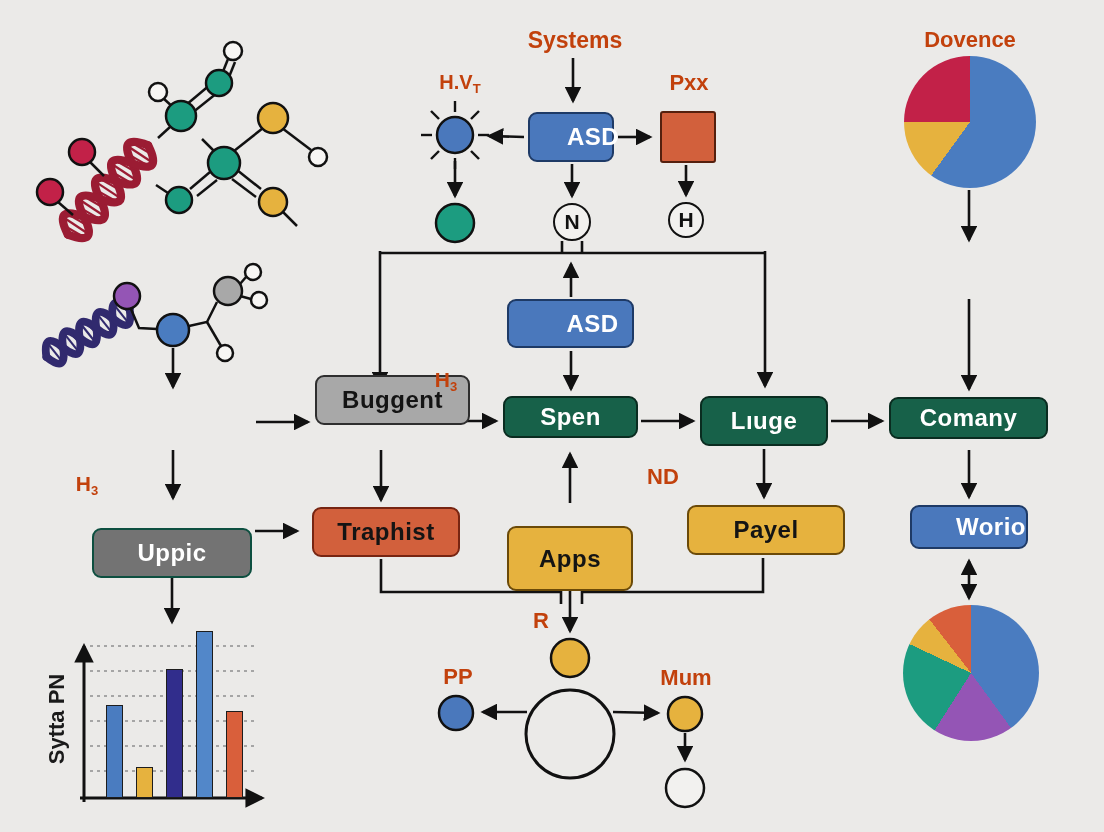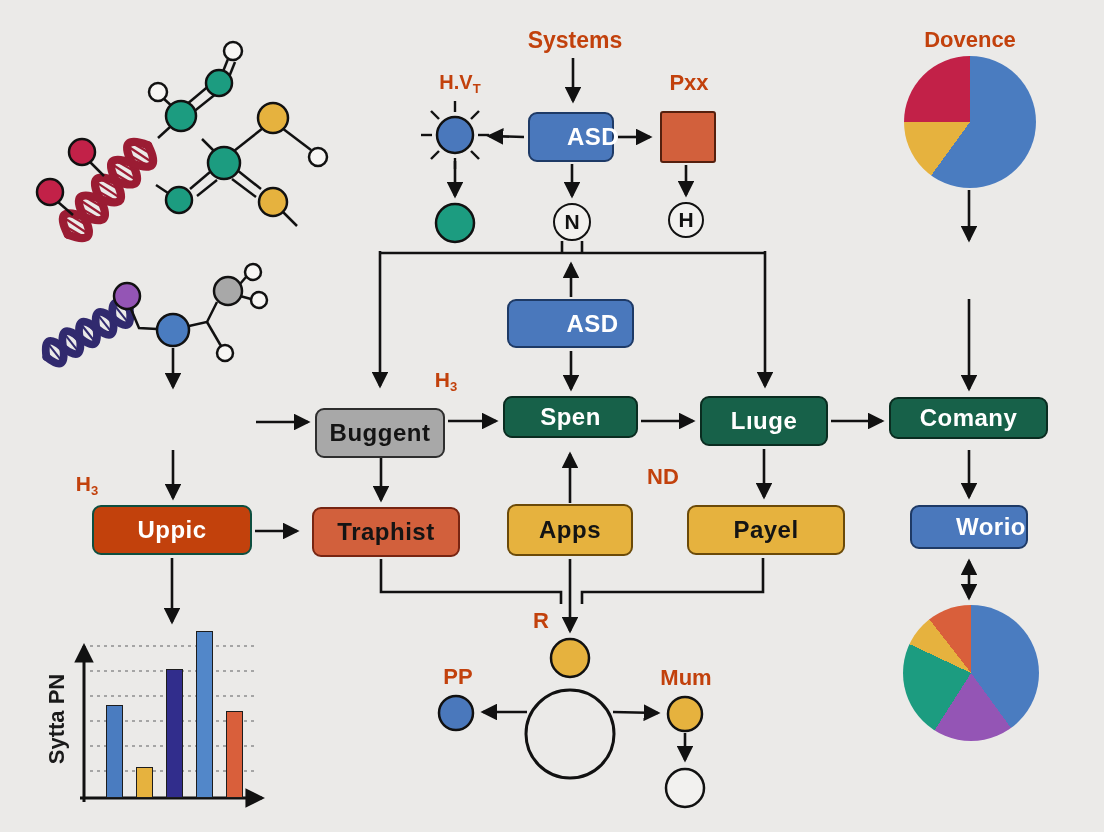--- a/index.html
+++ b/index.html
@@ -4,21 +4,21 @@
 <style>
   html,body{margin:0;padding:0;}
   body{font-family:"Liberation Sans",sans-serif;}
   #stage{position:relative;width:1104px;height:832px;background:#ebeae8;overflow:hidden;}
   svg.layer{position:absolute;left:0;top:0;pointer-events:none;}
   .box{position:absolute;display:flex;align-items:center;justify-content:center;
        font-weight:bold;font-size:24px;border-radius:9px;box-sizing:border-box;
        border:2px solid #22304d;color:#fff;letter-spacing:.5px;}
   .blue{background:#4a78bc;border-color:#1e3a66;padding-left:44px;}
   .green{background:#176149;border-color:#0a2c20;}
-  .teal{background:#c2410c;border-color:#0d4f40;}
+  .teal{background:#737373;border-color:#0d4f40;margin-top:23px;}
   .gray{background:#a8a8a8;border-color:#2e2e2e;color:#141414;}
   .orangebox{background:#d2603c;border-color:#772512;color:#141414;}
   .yellowbox{background:#e6b23e;border-color:#6b4a08;color:#141414;}
   .square{position:absolute;box-sizing:border-box;background:#d2603c;border:2px solid #55200e;border-radius:3px;}
   .lbl{position:absolute;font-weight:bold;color:#c2410c;text-align:center;}
   .node{position:absolute;border-radius:50%;background:#f2f1ef;border:2.5px solid #111;
         box-sizing:border-box;display:flex;align-items:center;justify-content:center;
         font-weight:bold;font-size:21px;color:#111;}
   .pie{position:absolute;border-radius:50%;}
   .vlabel{position:absolute;left:57px;top:719px;transform:translate(-50%,-50%) rotate(-90deg);
@@ -198,27 +198,27 @@
       </g>
       <g stroke="#111" stroke-width="3">
         <line x1="84" y1="802" x2="84" y2="646" marker-end="url(#ah)"></line>
         <line x1="80" y1="798" x2="262" y2="798" marker-end="url(#ah)"></line>
       </g>
     </g>
   </svg>
 
   <div class="box blue" style="left:528px;top:112px;width:86px;height:50px">ASD</div>
   <div class="box blue" style="left:507px;top:299px;width:127px;height:49px">ASD</div>
-  <div class="box gray" style="left:315px;top:408px;width:130px;height:50px">Buggent</div>
+  <div class="box gray" style="left:315px;top:375px;width:155px;height:50px">Buggent</div>
   <div class="box green" style="left:503px;top:396px;width:135px;height:42px">Spen</div>
   <div class="box green" style="left:700px;top:396px;width:128px;height:50px">Lıuge</div>
   <div class="box green" style="left:889px;top:397px;width:159px;height:42px">Comany</div>
   <div class="box teal" style="left:92px;top:505px;width:160px;height:50px">Uppic</div>
   <div class="box orangebox" style="left:312px;top:507px;width:148px;height:50px">Traphist</div>
-  <div class="box yellowbox" style="left:507px;top:504px;width:126px;height:52px">Apps</div>
+  <div class="box yellowbox" style="left:507px;top:526px;width:126px;height:65px">Apps</div>
   <div class="box yellowbox" style="left:687px;top:505px;width:158px;height:50px">Payel</div>
   <div class="box blue" style="left:910px;top:505px;width:118px;height:44px">Worio</div>
 
   <div class="square" style="left:660px;top:111px;width:56px;height:52px"></div>
 
   <div class="node" style="left:553px;top:203px;width:38px;height:38px">N</div>
   <div class="node" style="left:668px;top:202px;width:36px;height:36px">H</div>
 
   <div class="lbl" style="left:515px;top:27px;width:120px;font-size:23px">Systems</div>
   <div class="lbl" style="left:425px;top:71px;width:70px;font-size:20px"><span>H.V</span><sub class="s">T</sub></div>

